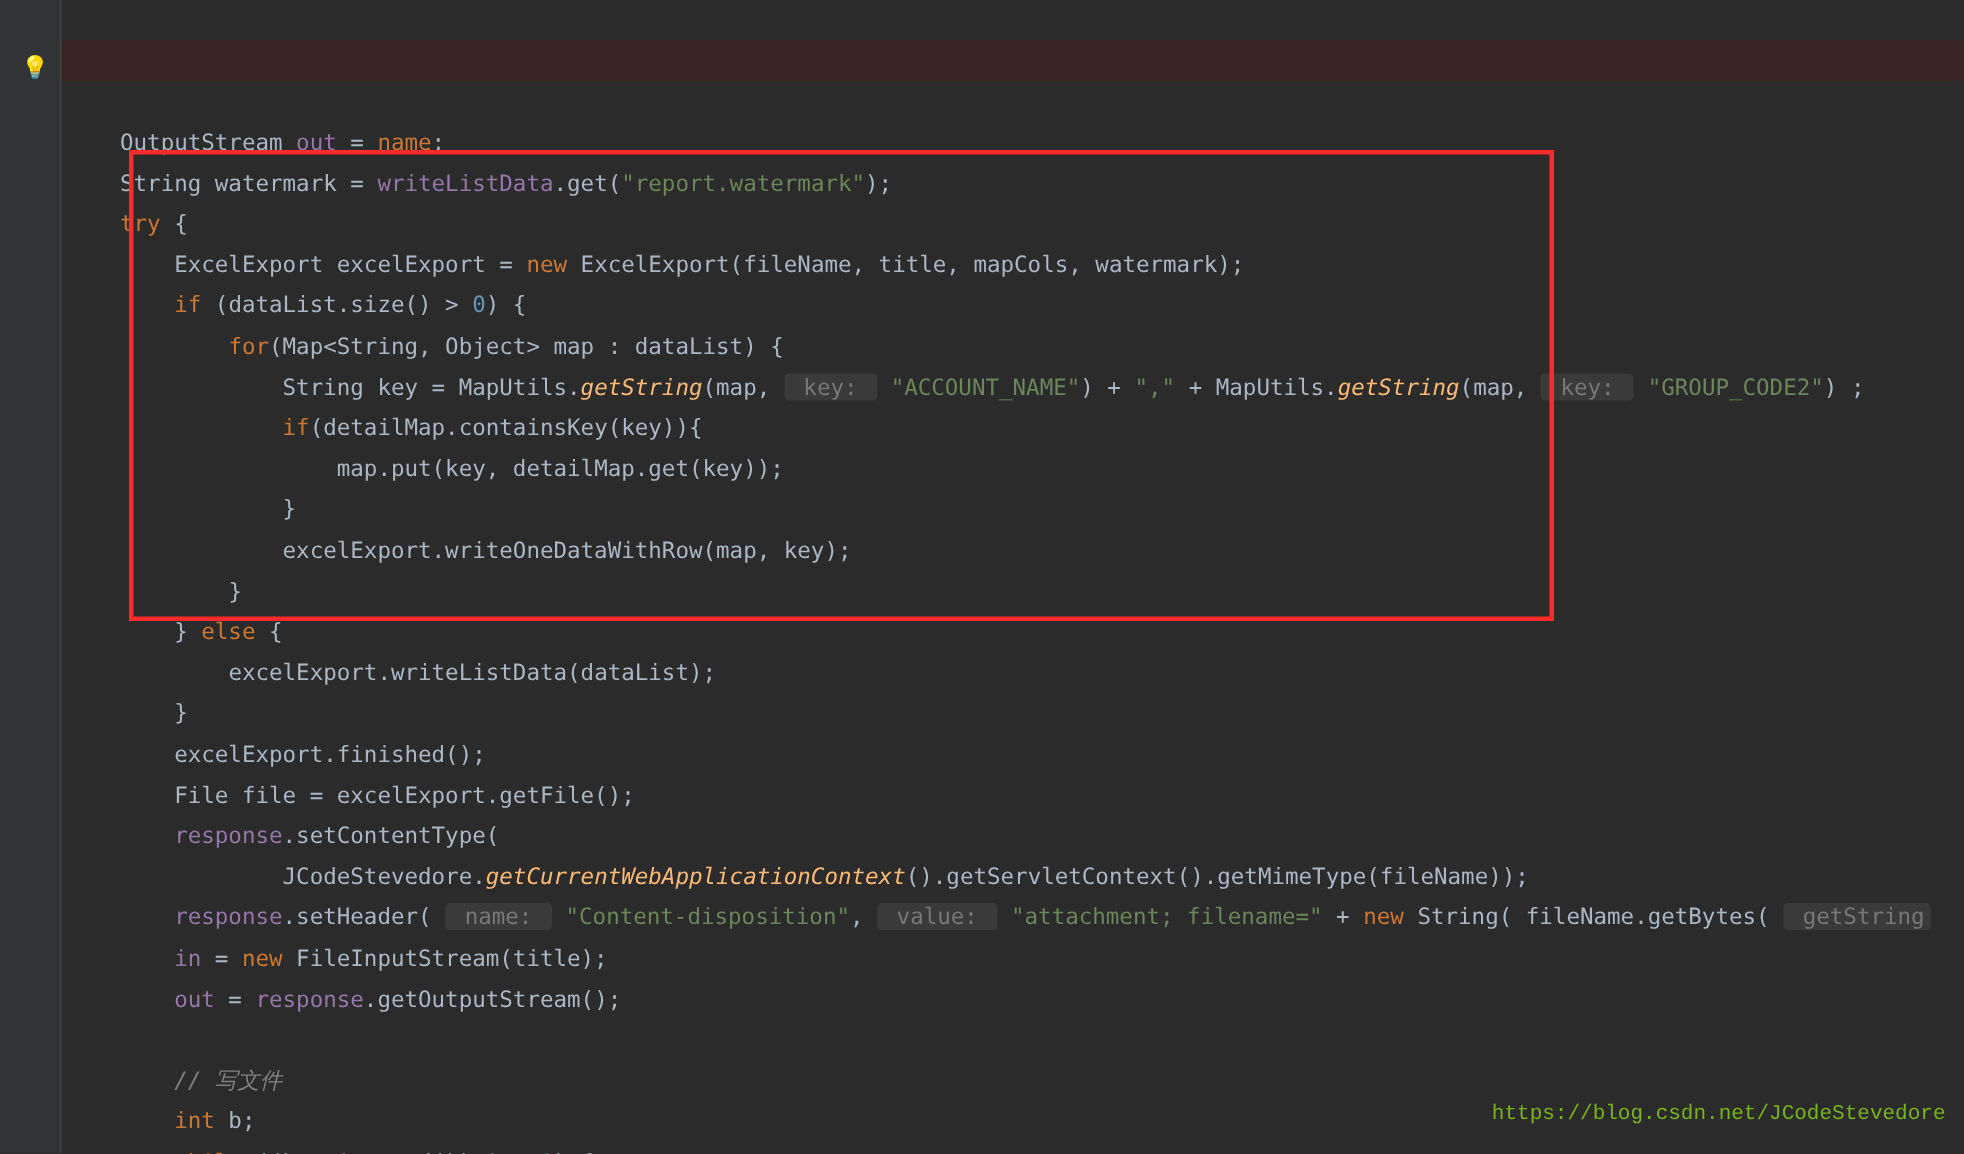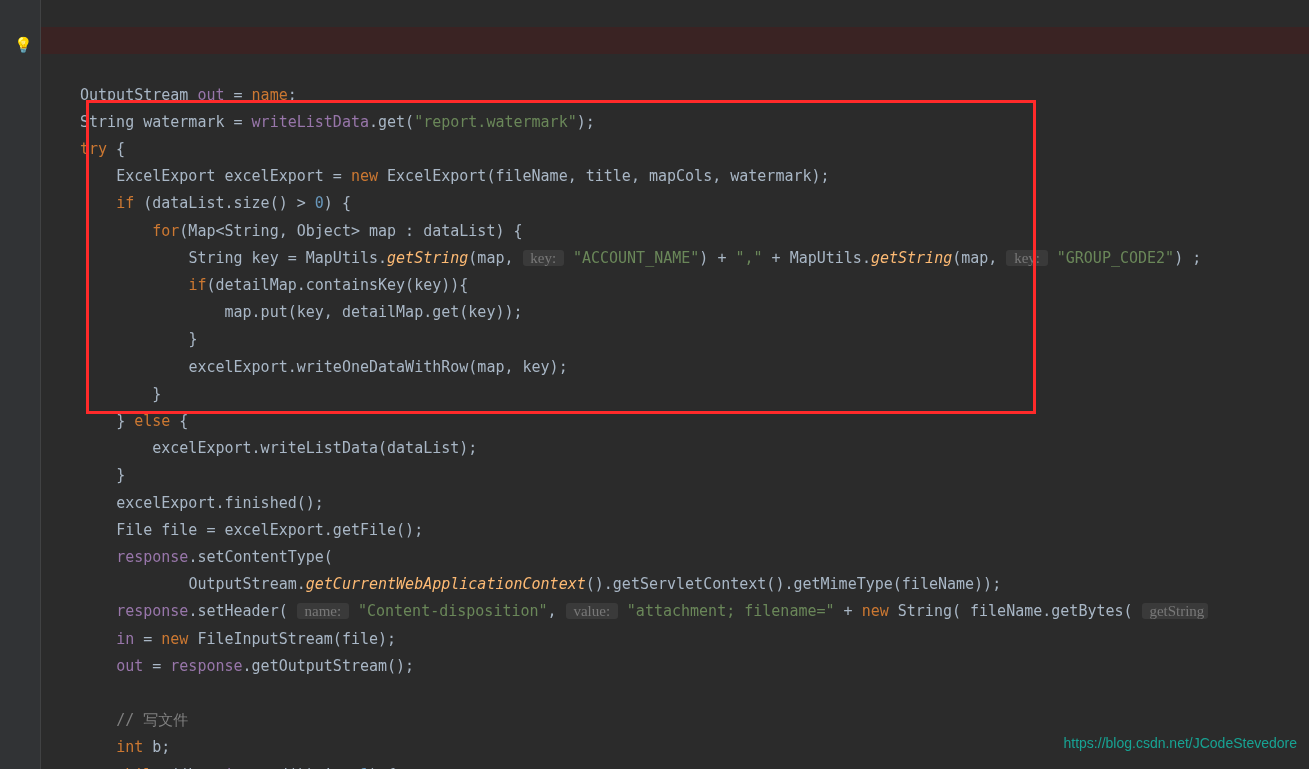--- a/index.html
+++ b/index.html
@@ -57,38 +57,38 @@
     padding: 0 0 0 40px; 
     font: inherit;
     line-height: 27.2px;
     color: #a9b7c6;
     white-space: pre;
     tab-size: 4;
   }
   .kw   { color: #cc7832; }     
   .num  { color: #6897bb; }     
   .str  { color: #6a8759; }     
-  .cm   { color: #808080; }     
+  .cm   { color: #808080; font-style: italic; }     
   .fld  { color: #9876aa; }     
   .stat { color: #fdba74; font-style: italic; } 
-  .hint { color: #787878; background:#3a3a3a; border-radius:3px; padding: 0 4px; font-family: Liberation Serif, serif; }
+  .hint { color: #787878; background:#3a3a3a; border-radius:3px; padding: 0 4px; }
   .und  { text-decoration-color:#a9b7c6; }
   .cls  { color: #a9b7c6; }
   .redbox {
     position: absolute;
     border: 3px solid #ff2a2a;
     z-index: 4;
     pointer-events: none;
   }
   .watermark {
     position: absolute;
     right: 12px;
     bottom: 12px;
-    color: #14b8a6;
-    font-family: Liberation Sans, sans-serif;
+    color: #84cc16;
+    font-family: Liberation Mono, monospace;
     font-size: 14px;
     opacity: 0.85;
     z-index: 5;
   }
 </style>
 </head>
 <body>
 
 <div class="gutter"></div>
 <div class="bulb">💡</div>
@@ -106,23 +106,23 @@
 <span>                <span>map.put(key, detailMap.get(key));</span></span>
 <span>            <span>}</span></span>
 <span>            <span>excelExport.writeOneDataWithRow(map, key);</span></span>
 <span>        <span>}</span></span>
 <span>    <span>} </span><span class="kw">else</span><span> {</span></span>
 <span>        <span>excelExport.writeListData(</span><span class="und">dataList</span><span>);</span></span>
 <span>    <span>}</span></span>
 <span>    <span>excelExport.finished();</span></span>
 <span>    <span>File file = excelExport.getFile();</span></span>
 <span>    <span class="fld">response</span><span>.setContentType(</span></span>
-<span>            <span>OutputStream.</span><span class="stat">getCurrentWebApplicationContext</span><span>().getServletContext().getMimeType(fileName));</span></span>
+<span>            <span>JCodeStevedore.</span><span class="stat">getCurrentWebApplicationContext</span><span>().getServletContext().getMimeType(fileName));</span></span>
 <span>    <span class="fld">response</span><span>.setHeader( </span><span class="hint"> name: </span><span> </span><span class="str">"Content-disposition"</span><span>, </span><span class="hint"> value: </span><span> </span><span class="str">"attachment; filename="</span><span> + </span><span class="kw">new</span><span> String( fileName.getBytes( </span><span class="hint"> getString</span></span>
-<span>    <span class="und fld">in</span><span> = </span><span class="kw">new</span><span> FileInputStream(file);</span></span>
+<span>    <span class="und fld">in</span><span> = </span><span class="kw">new</span><span> FileInputStream(title);</span></span>
 <span>    <span class="und fld">out</span><span> = </span><span class="fld">response</span><span>.getOutputStream();</span></span>
 <span><span> </span></span>
 <span>    <span class="cm">// 写文件</span></span>
 <span>    <span class="kw">int</span><span> b;</span></span>
 <span>    <span class="kw">while</span><span> ((b = </span><span class="und fld">in</span><span>.read()) != -</span><span class="num">1</span><span>) {</span></span>
 
 
 </pre>
 </div>
 

